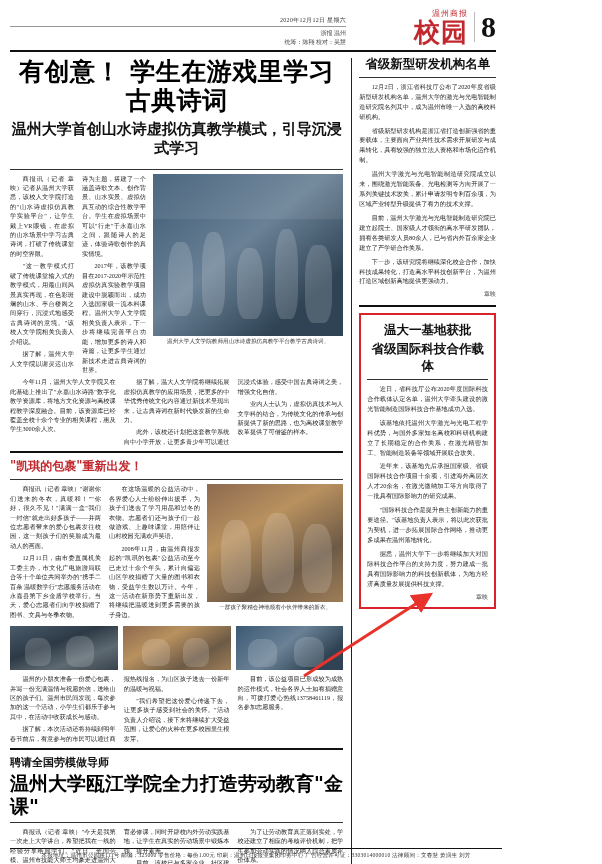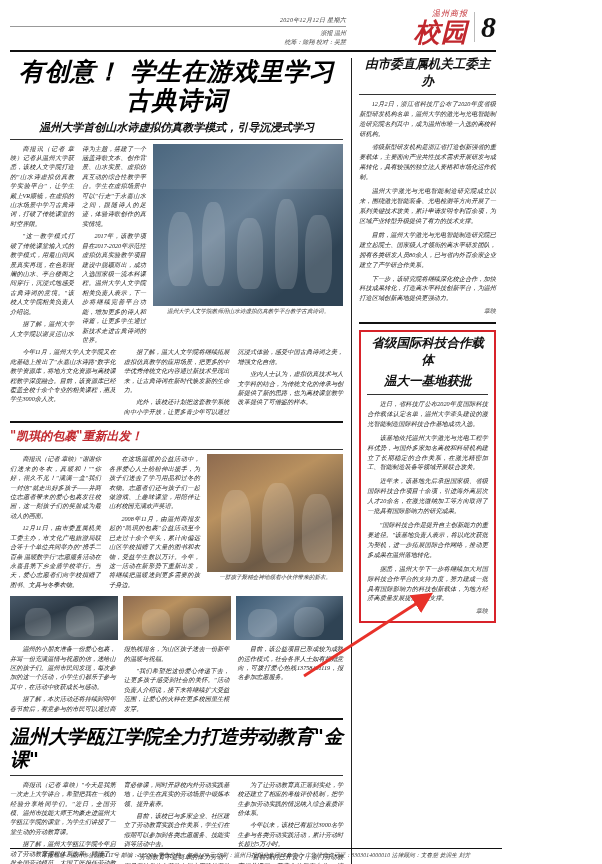--- a/index.html
+++ b/index.html
@@ -9,21 +9,20 @@
     background: #ffffff;
     font-family: "Liberation Serif", serif;
     color: #111;
     overflow: hidden;
     position: relative;
   }
   .page {
     width: 512px; height: 864px;
     position: relative;
     padding: 6px 16px 0 10px;
-    font-style: italic;
   }
   
   .masthead {
     display: flex; align-items: flex-start;
     border-bottom: 2px solid #111;
     padding-bottom: 3px;
     height: 46px;
   }
   .mast-left { flex: 1; display:flex; flex-direction:column; justify-content:flex-end; height:100%; }
   .mast-date {
@@ -51,22 +50,22 @@
   .col-main { width: 400px; }
   .col-side { width: 172px; border-left:1px solid #222; padding-left:7px; }
 
   
   .headline-1 {
     font-size: 25px; font-weight:700; letter-spacing:0.5px;
     font-family: "DejaVu Serif", serif; line-height:1.15; color:#000;
     margin: 0 0 4px 0; text-align:center;
   }
   .subhead-1 {
-    font-size: 11px; color:#111; text-align:center; font-weight:700;
-    font-family:"Liberation Sans", sans-serif; margin-bottom:4px;
+    font-size: 15px; color:#111; text-align:center; font-weight:700;
+    font-family:"Liberation Sans", sans-serif; margin-bottom:11px;
   }
   .rule-thin { border-top:1px solid #333; margin:4px 0; }
   .rule-thick { border-top:2px solid #111; margin:5px 0; }
 
   
   .cols3 { column-count:3; column-gap:8px; column-rule:0; font-size:6.2px; line-height:1.52; text-align:justify; color:#222; }
   .cols2 { column-count:2; column-gap:8px; font-size:6.2px; line-height:1.52; text-align:justify; color:#222; }
   .cols3 p, .cols2 p { margin:0 0 3px 0; text-indent: 2em; }
 
   .photo {
@@ -228,55 +227,56 @@
           <p>温州的小朋友准备一份爱心包裹，并写一份充满温情与祝愿的信，送给山区的孩子们。温州市民间发现，每次参加的这一个活动，小学生们都乐于参与其中，在活动中收获成长与感动。</p>
           <p>据了解，本次活动还将持续到明年春节前后，有意参与的市民可以通过商报热线报名，为山区孩子送去一份新年的温暖与祝福。</p>
           <p>"我们希望把这份爱心传递下去，让更多孩子感受到社会的关怀。"活动负责人介绍说，接下来将继续扩大受益范围，让爱心的火种在更多校园里生根发芽。</p>
           <p>目前，该公益项目已形成较为成熟的运作模式，社会各界人士如有捐赠意向，可拨打爱心热线13758461119，报名参加志愿服务。</p>
         </div>
       </div>
 
       <div class="rule-thick"></div>
 
       <div>
+        <div class="sub-line">聘请全国劳模做导师</div>
         <div class="headline-3">温州大学瓯江学院全力打造劳动教育"金课"</div>
         <div class="rule-thin"></div>
         <div class="cols3">
           <p>商报讯（记者 章映）"今天是我第一次走上大学讲台，希望把我在一线的经验分享给同学们。"近日，全国劳模、温州市技能大师王均豪走进温州大学瓯江学院的课堂，为学生们讲授了一堂生动的劳动教育课。</p>
           <p>据了解，温州大学瓯江学院今年启动了劳动教育课程体系改革，聘请了一批全国劳动模范、大国工匠担任劳动教育导师，把工匠精神和劳动精神融入课堂教学。</p>
           <p>该校相关负责人介绍，学校把劳动教育纳入人才培养方案，开设了劳动教育必修课，同时开辟校内外劳动实践基地，让学生在真实的劳动场景中锻炼本领、提升素养。</p>
           <p>目前，该校已与多家企业、社区建立了劳动教育实践合作关系，学生们在假期可以参加到各类志愿服务、技能实训等活动中去。</p>
           <p>"劳动教育不是简单的体力劳动，而是要让学生在劳动中树立正确的劳动观念，养成良好的劳动习惯。"该校教务处负责人说。</p>
           <p>为了让劳动教育真正落到实处，学校还建立了相应的考核评价机制，把学生参加劳动实践的情况纳入综合素质评价体系。</p>
           <p>今年以来，该校已有超过3000名学生参与各类劳动实践活动，累计劳动时长超过5万小时。</p>
           <p>"目前我们已开设了十余门劳动教育相关课程，覆盖全校所有专业。"该校相关负责人表示，下一步还将继续丰富课程内容，把劳动教育"金课"打造得更加扎实。</p>
         </div>
       </div>
     </div>
 
     <div class="col-side">
 
       <div>
-        <div class="side-title" style="margin-top:-2px;">由市委直属机关工委主办</div>
+        <div class="side-title" style="margin-top:-2px;">省级新型研发机构名单</div>
         <div class="rule-thin"></div>
         <div class="side-body">
           <p>12月2日，浙江省科技厅公布了2020年度省级新型研发机构名单，温州大学的激光与光电智能制造研究院名列其中，成为温州市唯一入选的高校科研机构。</p>
           <p>省级新型研发机构是浙江省打造创新强省的重要载体，主要面向产业共性技术需求开展研发与成果转化，具有较强的独立法人资格和市场化运作机制。</p>
           <p>温州大学激光与光电智能制造研究院成立以来，围绕激光智能装备、光电检测等方向开展了一系列关键技术攻关，累计申请发明专利百余项，为区域产业转型升级提供了有力的技术支撑。</p>
           <p>目前，温州大学激光与光电智能制造研究院已建立起院士、国家级人才领衔的高水平研发团队，拥有各类研发人员80余人，已与省内外百余家企业建立了产学研合作关系。</p>
           <p>下一步，该研究院将继续深化校企合作，加快科技成果转化，打造高水平科技创新平台，为温州打造区域创新高地提供更强动力。</p>
         </div>
         <div class="sign">章映</div>
       </div>
 
       <div class="side-sep"></div>
 
       <div class="boxed">
+        <div class="side-title">温大一基地获批</div>
         <div class="side-title" style="margin-top:-2px;">省级国际科技合作载体</div>
-        <div class="side-title">温大一基地获批</div>
         <div class="rule-thin"></div>
         <div class="side-body">
           <p>近日，省科技厅公布2020年度国际科技合作载体认定名单，温州大学牵头建设的激光智能制造国际科技合作基地成功入选。</p>
           <p>该基地依托温州大学激光与光电工程学科优势，与国外多家知名高校和科研机构建立了长期稳定的合作关系，在激光精密加工、智能制造装备等领域开展联合攻关。</p>
           <p>近年来，该基地先后承担国家级、省级国际科技合作项目十余项，引进海外高层次人才20余名，在激光微纳加工等方向取得了一批具有国际影响力的研究成果。</p>
           <p>"国际科技合作是提升自主创新能力的重要途径。"该基地负责人表示，将以此次获批为契机，进一步拓展国际合作网络，推动更多成果在温州落地转化。</p>
           <p>据悉，温州大学下一步将继续加大对国际科技合作平台的支持力度，努力建成一批具有国际影响力的科技创新载体，为地方经济高质量发展提供科技支撑。</p>
         </div>
         <div class="sign">章映</div>
       </div>

